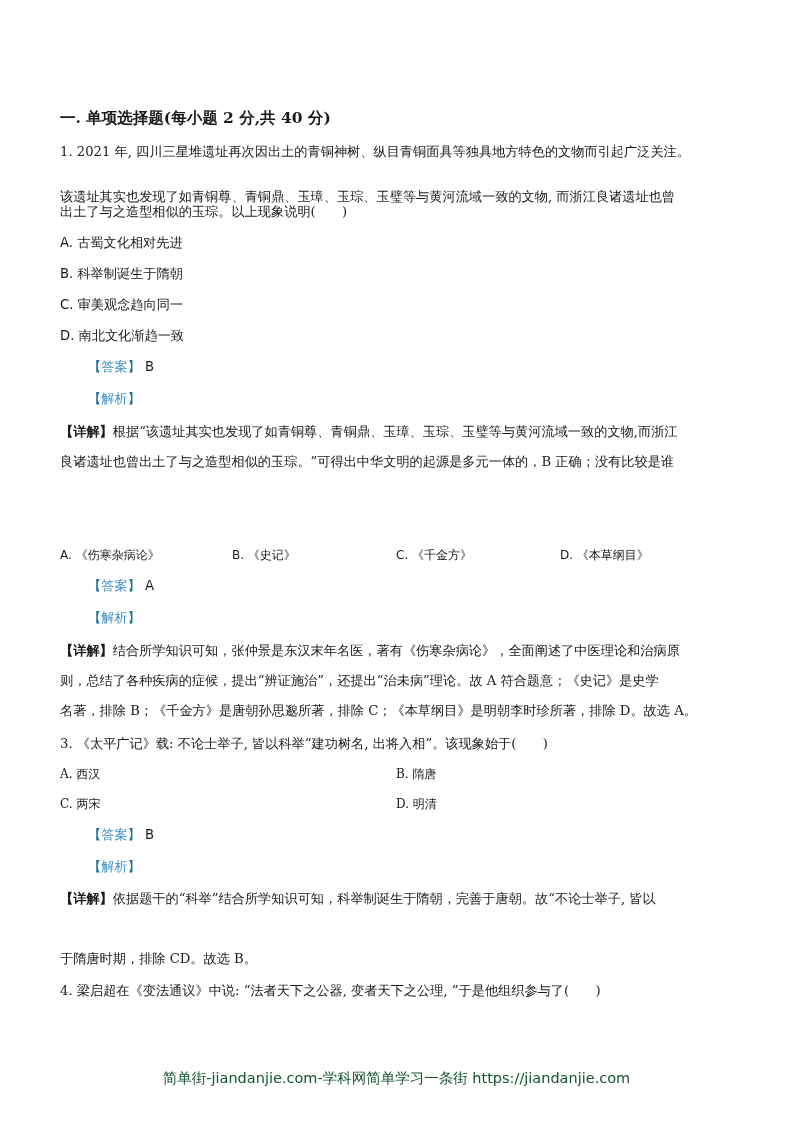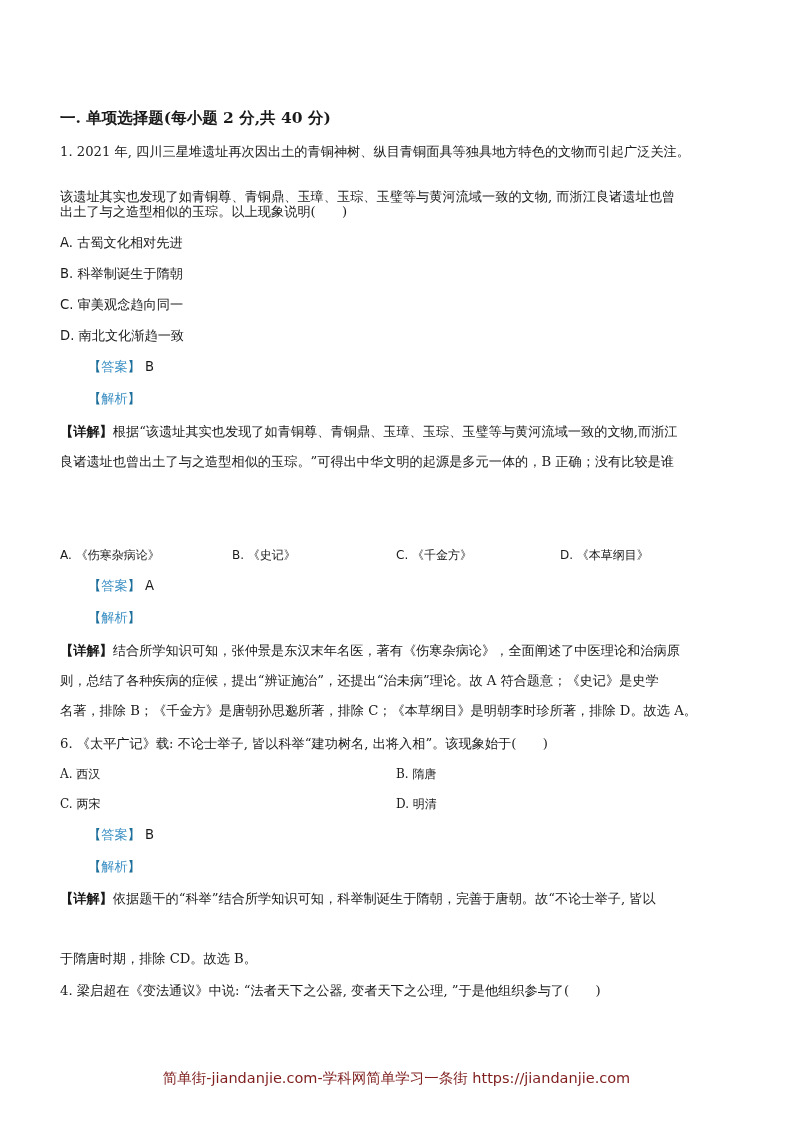--- a/index.html
+++ b/index.html
@@ -8,21 +8,21 @@
   .page { position: absolute; left: 0; top: 0; width: 793px; height: 1122px; }
   .title { position: absolute; top: 68px; left: 0; width: 793px; text-align: center;
            font-size: 21px; font-weight: bold; letter-spacing: 0.5px; }
   .section { position: absolute; left: 60px; top: 108px; font-size: 15.5px; font-weight: bold; }
   .line { position: absolute; left: 60px; font-size: 13.2px; white-space: nowrap; line-height: 18px; }
   .sans { font-family: "DejaVu Sans", "Liberation Sans", sans-serif; }
   .tag { color: #3b8fc4; margin-left: 28px; }
   .tag .br { color: #1f6f9c; }
   .opt { position: absolute; font-size: 12px; white-space: nowrap; line-height: 18px; }
   .footer { position: absolute; top: 1069px; left: 0; width: 793px; text-align: center;
-            font-family: "DejaVu Sans", "Liberation Sans", sans-serif; font-size: 14.5px; color: #7f1d1d; }
+            font-family: "DejaVu Sans", "Liberation Sans", sans-serif; font-size: 14.5px; color: #14532d; }
 </style>
 </head>
 <body>
 
 <div class="page">
   <div class="section">一. 单项选择题(每小题 2 分,共 40 分)</div>
 
   <div class="line" style="top:143px">1. 2021 年, 四川三星堆遗址再次因出土的青铜神树、纵目青铜面具等独具地方特色的文物而引起广泛关注。</div>
   <div class="line" style="top:188px">该遗址其实也发现了如青铜尊、青铜鼎、玉璋、玉琮、玉璧等与黄河流域一致的文物, 而浙江良诸遗址也曾</div>
   <div class="line" style="top:203px">出土了与之造型相似的玉琮。以上现象说明(　　)</div>
@@ -48,21 +48,21 @@
     <span class="tag"><span class="br">【</span><span>答案</span><span class="br">】</span></span>
     <span>A</span>
   </div>
   <div class="line sans" style="top:609px">
     <span class="tag"><span class="br">【</span><span>解析</span><span class="br">】</span></span>
   </div>
   <div class="line" style="top:642px"><b><span>【</span><span>详解</span><span>】</span></b><span>结合所学知识可知，张仲景是东汉末年名医，著有《伤寒杂病论》，全面阐述了中医理论和治病原</span></div>
   <div class="line" style="top:672px">则，总结了各种疾病的症候，提出“辨证施治”，还提出“治未病”理论。故 A 符合题意；《史记》是史学</div>
   <div class="line" style="top:702px">名著，排除 B；《千金方》是唐朝孙思邈所著，排除 C；《本草纲目》是明朝李时珍所著，排除 D。故选 A。</div>
 
-  <div class="line" style="top:735px">6.  《太平广记》载: 不论士举子, 皆以科举“建功树名, 出将入相”。该现象始于(　　)</div>
+  <div class="line" style="top:735px">3.  《太平广记》载: 不论士举子, 皆以科举“建功树名, 出将入相”。该现象始于(　　)</div>
   <div class="opt" style="top:765px; left:60px">A.  西汉</div>
   <div class="opt" style="top:765px; left:396px">B.  隋唐</div>
   <div class="opt" style="top:795px; left:60px">C.  两宋</div>
   <div class="opt" style="top:795px; left:396px">D.  明清</div>
   <div class="line sans" style="top:826px">
     <span class="tag"><span class="br">【</span><span>答案</span><span class="br">】</span></span>
     <span>B</span>
   </div>
   <div class="line sans" style="top:858px">
     <span class="tag"><span class="br">【</span><span>解析</span><span class="br">】</span></span>

